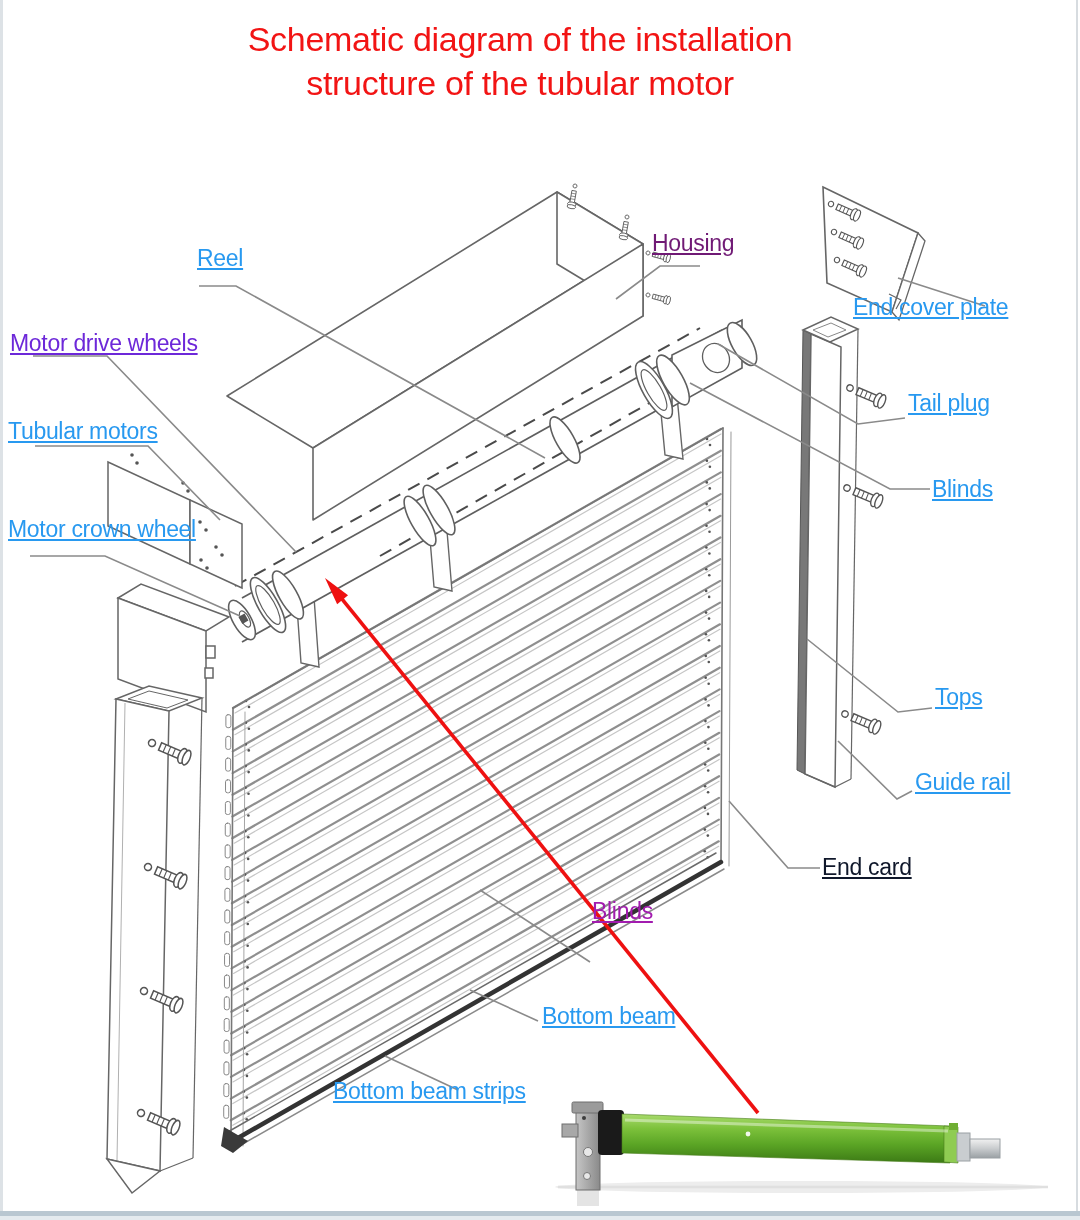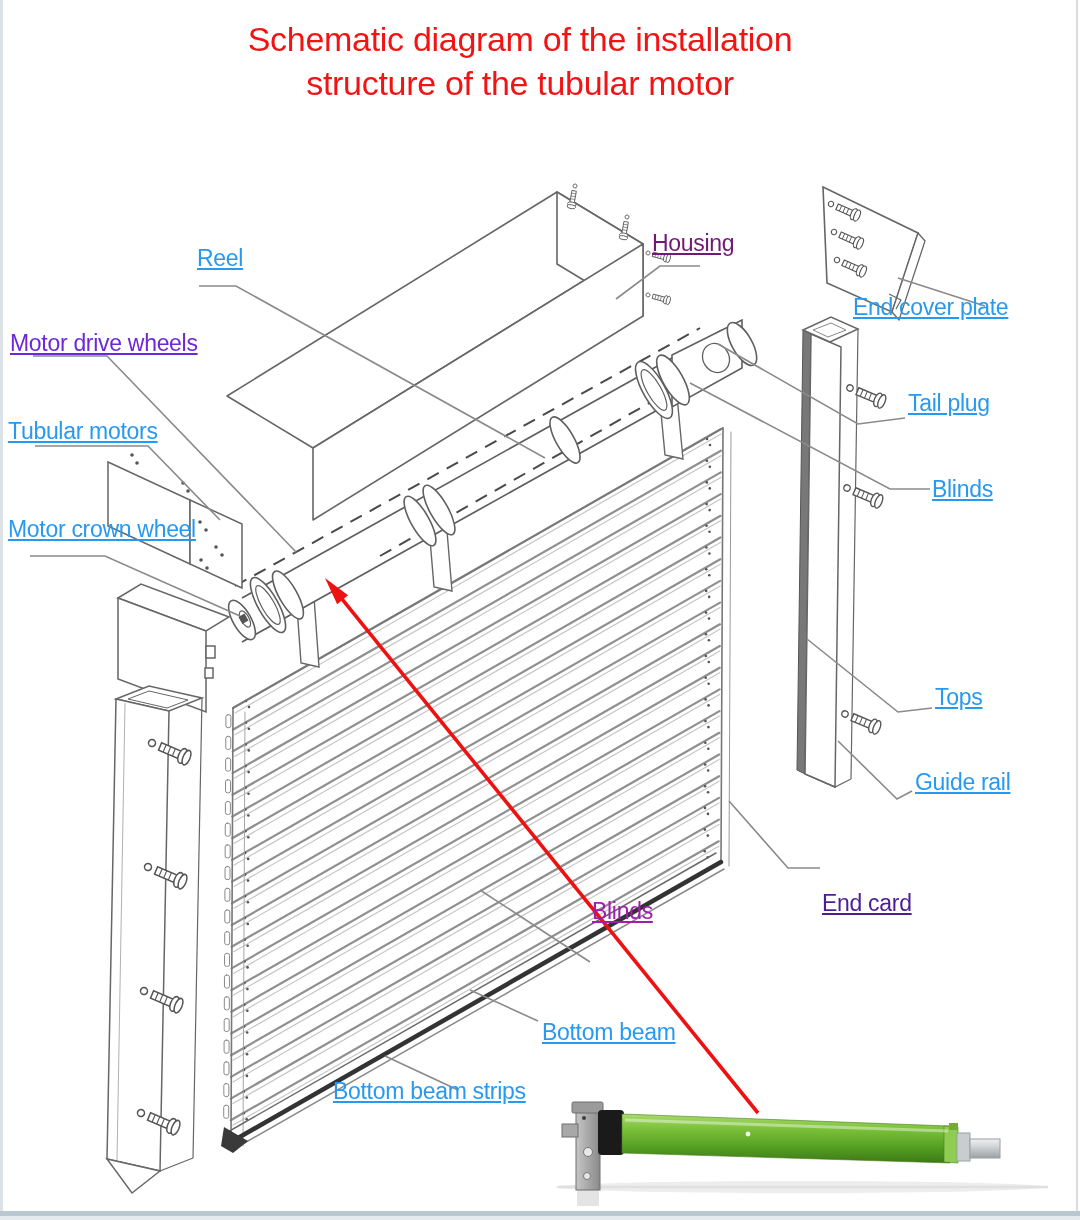--- a/index.html
+++ b/index.html
@@ -464,23 +464,23 @@
       <div class="lbl" style="left: 197px; top: 247px; color: rgb(40, 153, 240);">Reel</div>
       <div class="lbl" style="left: 652px; top: 232px; color: #701a75;">Housing</div>
       <div class="lbl" style="left: 822px; top: 296px; color: rgb(40, 153, 240); margin-left: 31px;">End cover plate</div>
       <div class="lbl" style="left: 10px; top: 332px; color: #6d28d9;">Motor drive wheels</div>
       <div class="lbl" style="left: 908px; top: 392px; color: rgb(40, 153, 240);">Tail plug</div>
       <div class="lbl" style="left: 8px; top: 420px; color: rgb(40, 153, 240);">Tubular motors</div>
       <div class="lbl" style="left: 932px; top: 478px; color: rgb(40, 153, 240);">Blinds</div>
       <div class="lbl" style="left: 8px; top: 518px; color: rgb(40, 153, 240);">Motor crown wheel</div>
       <div class="lbl" style="left: 935px; top: 686px; color: rgb(40, 153, 240);">Tops</div>
       <div class="lbl" style="left: 915px; top: 771px; color: rgb(40, 153, 240);">Guide rail</div>
-      <div class="lbl" style="left: 822px; top: 856px; color: #4c1d95; margin-top: 36px;">End card</div>
+      <div class="lbl" style="left: 822px; top: 856px; color: #0f172a;">End card</div>
       <div class="lbl" style="left: 592px; top: 900px; color: #a21caf;">Blinds</div>
-      <div class="lbl" style="left: 542px; top: 1005px; color: rgb(40, 153, 240); margin-top: 16px;">Bottom beam</div>
+      <div class="lbl" style="left: 542px; top: 1005px; color: rgb(40, 153, 240);">Bottom beam</div>
       <div class="lbl" style="left: 333px; top: 1080px; color: rgb(40, 153, 240);">Bottom beam strips</div>
     </div>
 
 <div class="edge-left"></div>
 <div class="edge-right"></div>
 <div class="edge-bottom"></div>
 <div class="edge-bottom2"></div>
 </div>
 
 </body></html>

